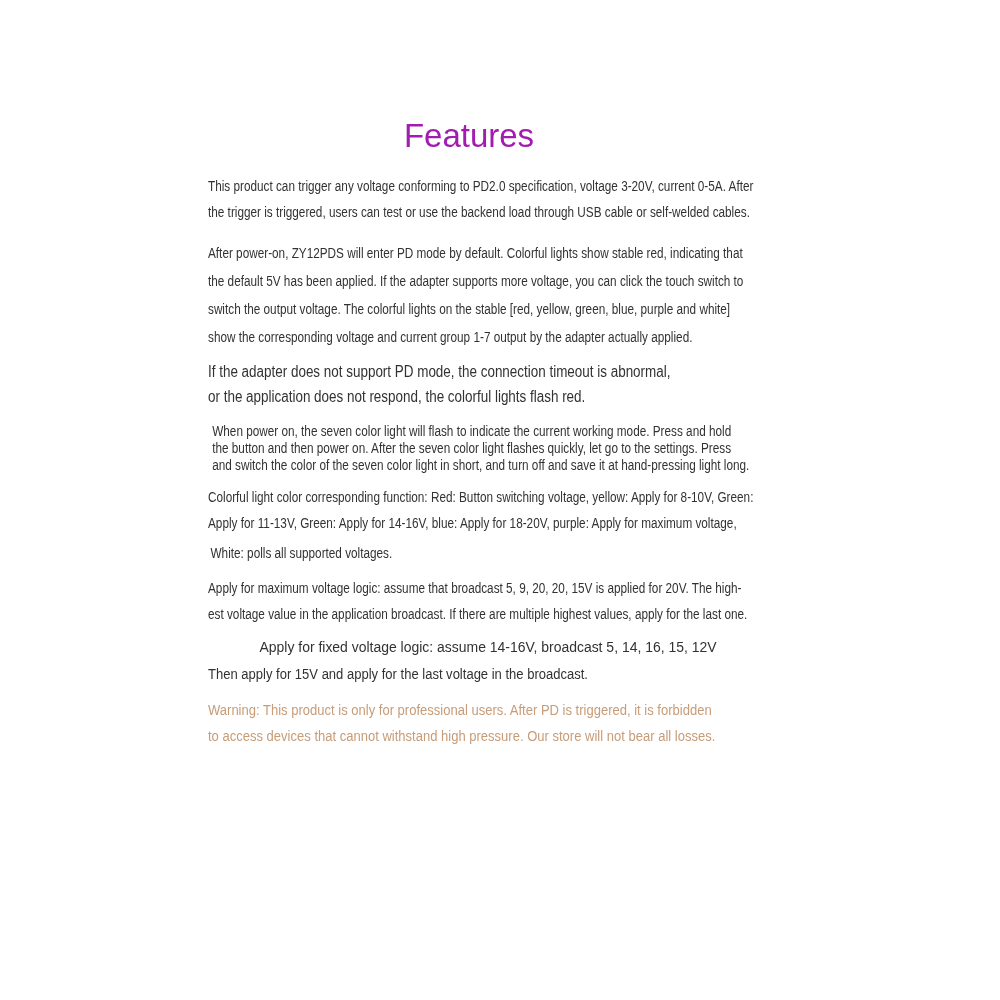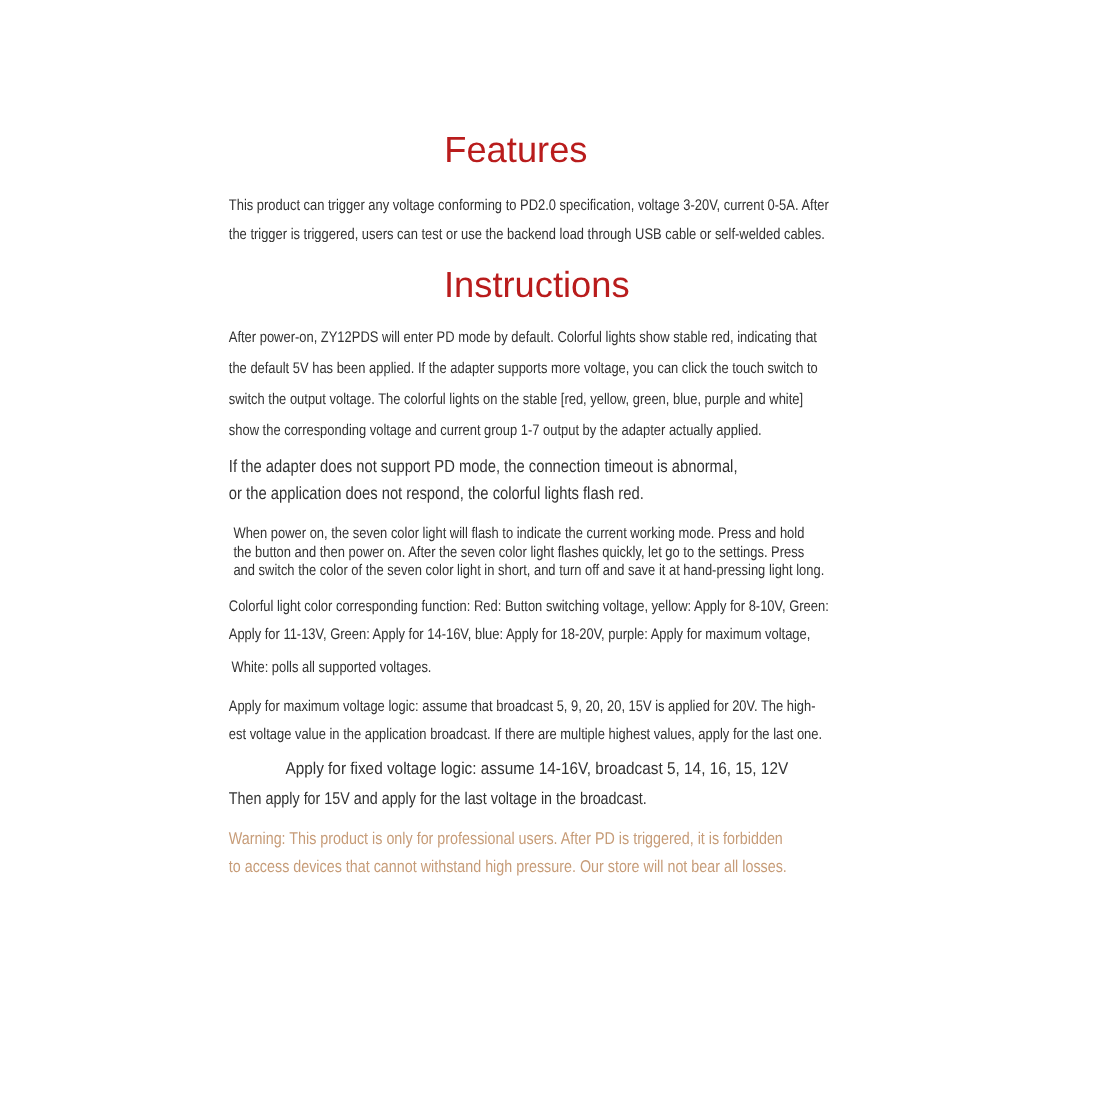--- a/index.html
+++ b/index.html
@@ -18,21 +18,21 @@
   }
   .col {
     width: 560px;
     margin-left: 208px;
     padding-top: 116px;
   }
   .heading {
     font-size: 33px;
     line-height: 1.2;
     font-weight: 400;
-    color: #b91c1c;
+    color: #a21caf;
     text-align: center;
     margin: 0;
   }
   .h-features { margin-right: 38px; }   
   .para { margin: 0; }
   .line { white-space: nowrap; }
   
   .condensed { transform: scaleX(0.84); transform-origin: 0 0; }
   .condensed-center { transform: scaleX(0.90); transform-origin: 50% 0; text-align: center; }
   .para-sm   { font-size: 14px;   line-height: 26px; }
@@ -63,21 +63,20 @@
 <div class="page">
   <div class="col">
 
     <h1 class="heading h-features">Features</h1>
 
     <div class="para para-sm condensed m-feat-body">
       <div class="line">This product can trigger any voltage conforming to PD2.0 specification, voltage 3-20V, current 0-5A. After</div>
       <div class="line">the trigger is triggered, users can test or use the backend load through USB cable or self-welded cables.</div>
     </div>
 
-    <h1 class="heading m-h-instr">Instructions</h1>
 
     <div class="para para-sm27 condensed m-instr">
       <div class="line">After power-on, ZY12PDS will enter PD mode by default. Colorful lights show stable red, indicating that</div>
       <div class="line">the default 5V has been applied. If the adapter supports more voltage, you can click the touch switch to</div>
       <div class="line">switch the output voltage. The colorful lights on the stable [red, yellow, green, blue, purple and white]</div>
       <div class="line">show the corresponding voltage and current group 1-7 output by the adapter actually applied.</div>
     </div>
 
     <div class="para para-lg condensed m-nopd">
       <div class="line">If the adapter does not support PD mode, the connection timeout is abnormal,</div>

